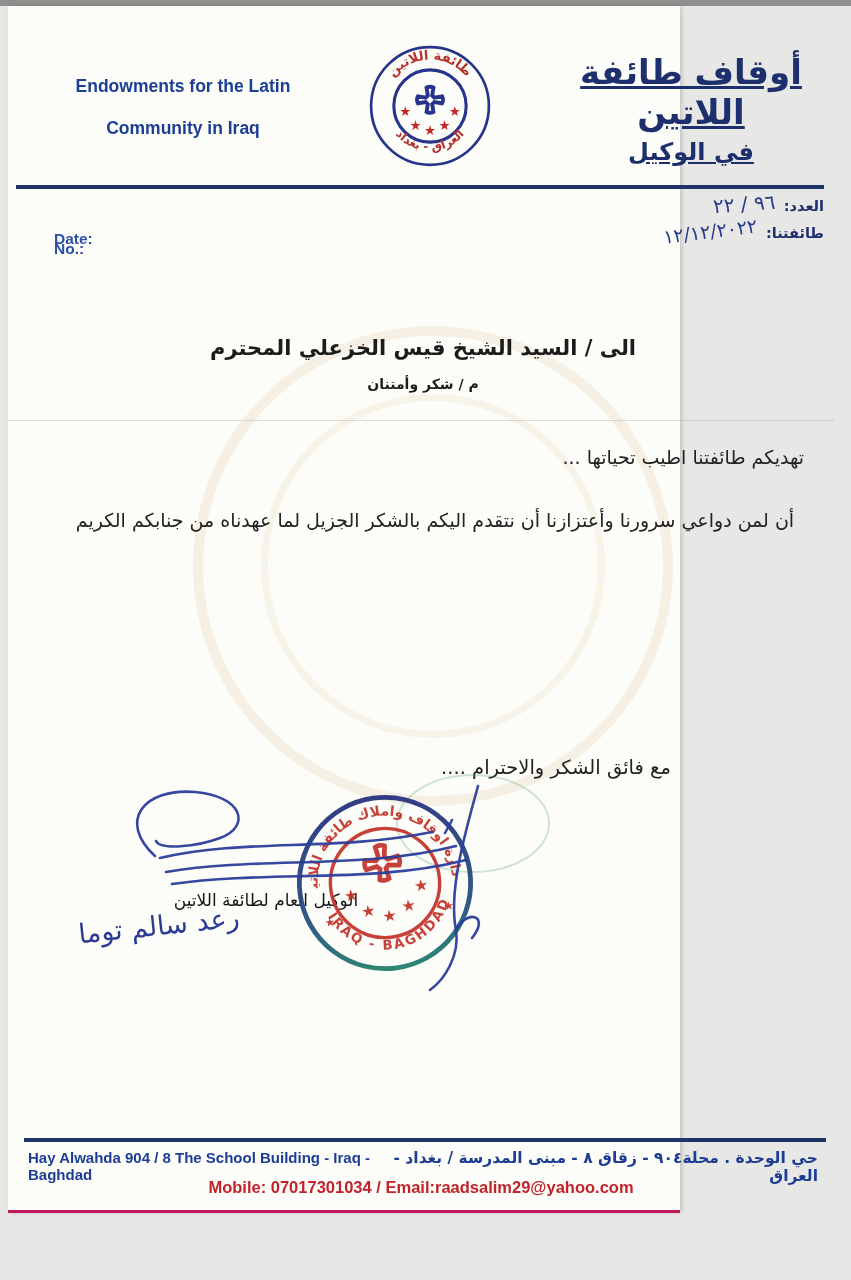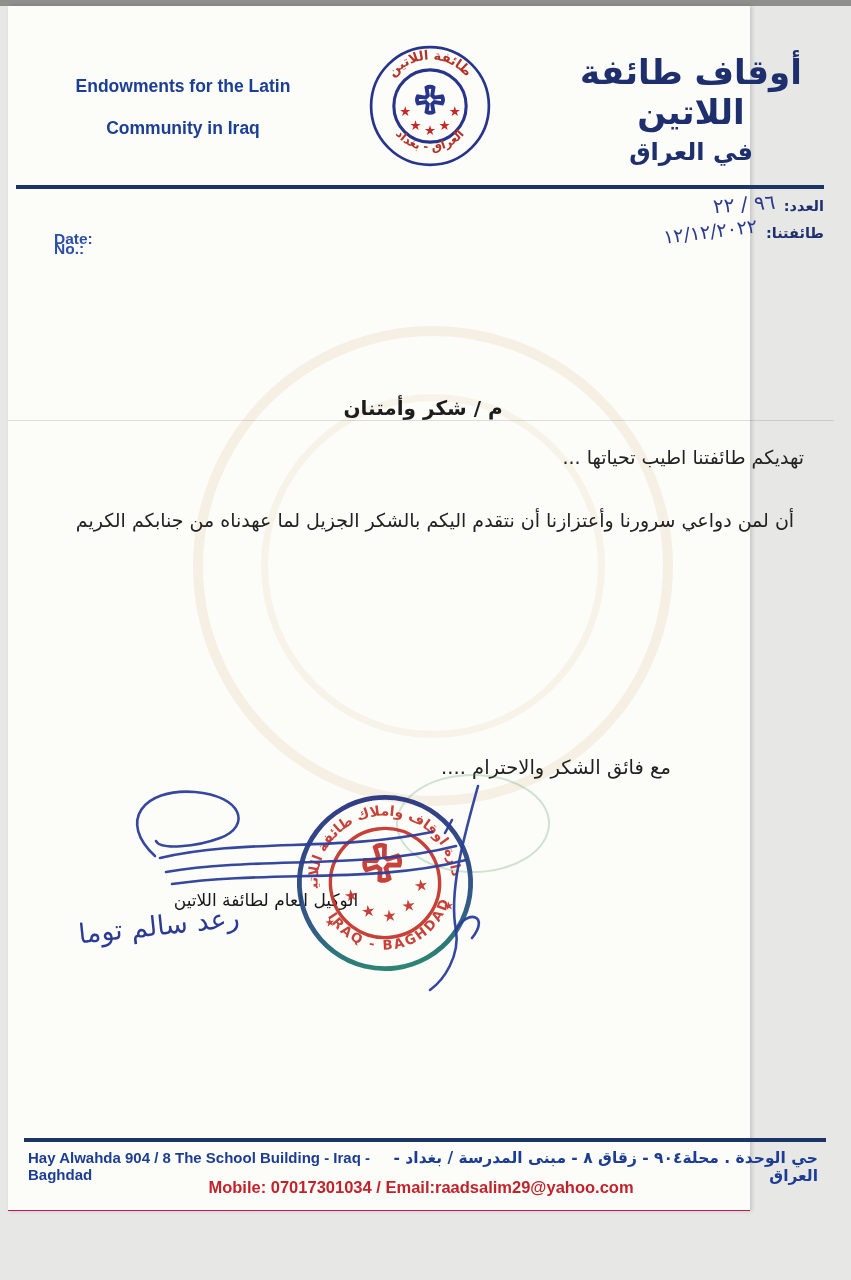--- a/index.html
+++ b/index.html
@@ -1,49 +1,49 @@
 <!DOCTYPE html>
 <html><head>
 <meta charset="utf-8">
 <style>
   html,body{margin:0;padding:0;}
   body{background:#d8d8d8;font-family:"DejaVu Sans",sans-serif;}
   .canvas{position:relative;width:851px;height:1280px;background:#e7e7e5;overflow:hidden;}
   .scan-top-edge{position:absolute;left:0;top:0;width:851px;height:6px;background:#8f8f8d;}
-  .paper{position:absolute;left:8px;top:6px;width:742px;height:1204px;background:#fcfcf8;
-         border-bottom:1px solid #be185d;box-shadow:2px 0 4px rgba(0,0,0,.15);}
+  .paper{position:absolute;left:8px;top:6px;width:672px;height:1204px;background:#fcfcf8;
+         border-bottom:3px solid #be185d;box-shadow:2px 0 4px rgba(0,0,0,.15);}
   
   .watermark{position:absolute;left:185px;top:320px;width:460px;height:460px;border-radius:50%;
              border:10px solid rgba(213,178,120,.16);display:flex;align-items:center;justify-content:center;}
   .watermark-inner{width:330px;height:330px;border-radius:50%;border:7px solid rgba(213,178,120,.12);}
   
   .org-en{position:absolute;left:52px;top:70px;width:246px;text-align:center;
           color:#1c3f94;font-family:"Liberation Sans",sans-serif;font-weight:bold;font-size:17.5px;}
   .org-en div{margin-bottom:21px;}
   .logo-svg{position:absolute;left:360px;top:38px;}
-  .org-ar{position:absolute;left:540px;top:46px;width:286px;text-align:center;color:#1e2f6d;direction:rtl;}
+  .org-ar{position:absolute;left:540px;top:46px;width:286px;text-align:center;color:#1e2f6d;direction:rtl;text-decoration:underline;}
   .org-ar .l1{font-size:34px;font-weight:bold;letter-spacing:1px;}
   .org-ar .l2{font-size:24px;font-weight:bold;margin-top:6px;}
   .head-rule{position:absolute;left:8px;top:179px;width:808px;height:4px;background:#1c3566;}
   
   .no-label{position:absolute;left:46px;top:194px;color:#2b50a8;font-family:"Liberation Sans",sans-serif;
             font-size:15.5px;font-weight:600;margin-top:40px;}
   .date-label{position:absolute;left:46px;top:224px;color:#2b50a8;font-family:"Liberation Sans",sans-serif;
               font-size:15.5px;font-weight:600;}
   .ref-block{position:absolute;left:548px;top:186px;width:268px;direction:rtl;color:#27337e;}
   .ref-row{display:flex;align-items:baseline;gap:8px;margin-bottom:4px;}
   .ref-label{font-size:14.5px;font-weight:bold;color:#1e2f6d;}
   .hand{font-size:20px;color:#2a3a8e;transform:rotate(-4deg);letter-spacing:2px;}
   .hand2{font-size:19px;color:#2a3a8e;transform:rotate(-7deg);letter-spacing:1px;}
   
   .rtl{direction:rtl;}
   .to-line{position:absolute;left:98px;top:330px;width:634px;text-align:center;
            font-size:21px;font-weight:bold;color:#1c1c1c;}
-  .subject-line{position:absolute;left:98px;top:390px;width:634px;text-align:center;
-                font-size:20px;font-weight:bold;color:#1c1c1c;}
+  .subject-line{position:absolute;left:98px;top:370px;width:634px;text-align:center;
+                font-size:14px;font-weight:bold;color:#1c1c1c;}
   .pencil-line{position:absolute;left:0;top:414px;width:826px;height:1px;background:rgba(110,110,110,.22);}
   .greeting-line{position:absolute;left:300px;top:440px;width:496px;text-align:right;
                  font-size:19px;color:#222;}
   .para{position:absolute;left:52px;width:750px;text-align:center;font-size:19px;color:#222;}
   .para .ln{margin-bottom:24px;}
   .para1{top:503px;}
   .para2{top:620px;}
   .closing-line{position:absolute;left:288px;top:734px;width:520px;text-align:center;
                 font-size:19.5px;color:#222;margin-top:16px;}
   
@@ -101,39 +101,40 @@
         <text x="36" y="70">★</text>
           <text x="84" y="70">★</text>
         <text x="46" y="83">★</text>
           <text x="60" y="88">★</text>
           <text x="74" y="83">★</text>
       </g>
     </svg>
 
     <div class="org-ar">
       <div class="l1">أوقاف طائفة اللاتين</div>
-      <div class="l2">في العراق</div>
+      <div class="l2">في الوكيل</div>
     </div>
 
     <div class="head-rule"></div>
 
     <div class="no-label">No.:</div>
     <div class="date-label">Date:</div>
 
     <div class="ref-block">
       <div class="ref-row">
         <span class="ref-label">العدد:</span>
         <span class="hand">٩٦ / ٢٢</span>
       </div>
       <div class="ref-row">
         <span class="ref-label">طائفتنا:</span>
         <span class="hand2">١٢/١٢/٢٠٢٢</span>
       </div>
     </div>
 
+    <div class="to-line rtl">الى / السيد الشيخ قيس الخزعلي المحترم</div>
     <div class="subject-line rtl">م / شكر وأمتنان</div>
     <div class="pencil-line"></div>
     <div class="greeting-line rtl">تهديكم طائفتنا اطيب تحياتها ...</div>
 
     <div class="para para1 rtl">
       <div class="ln">أن لمن دواعي سرورنا وأعتزازنا أن نتقدم اليكم بالشكر الجزيل لما عهدناه من جنابكم الكريم</div>
     </div>
 
 
     <div class="closing-line rtl">مع فائق الشكر والاحترام  ....</div>

